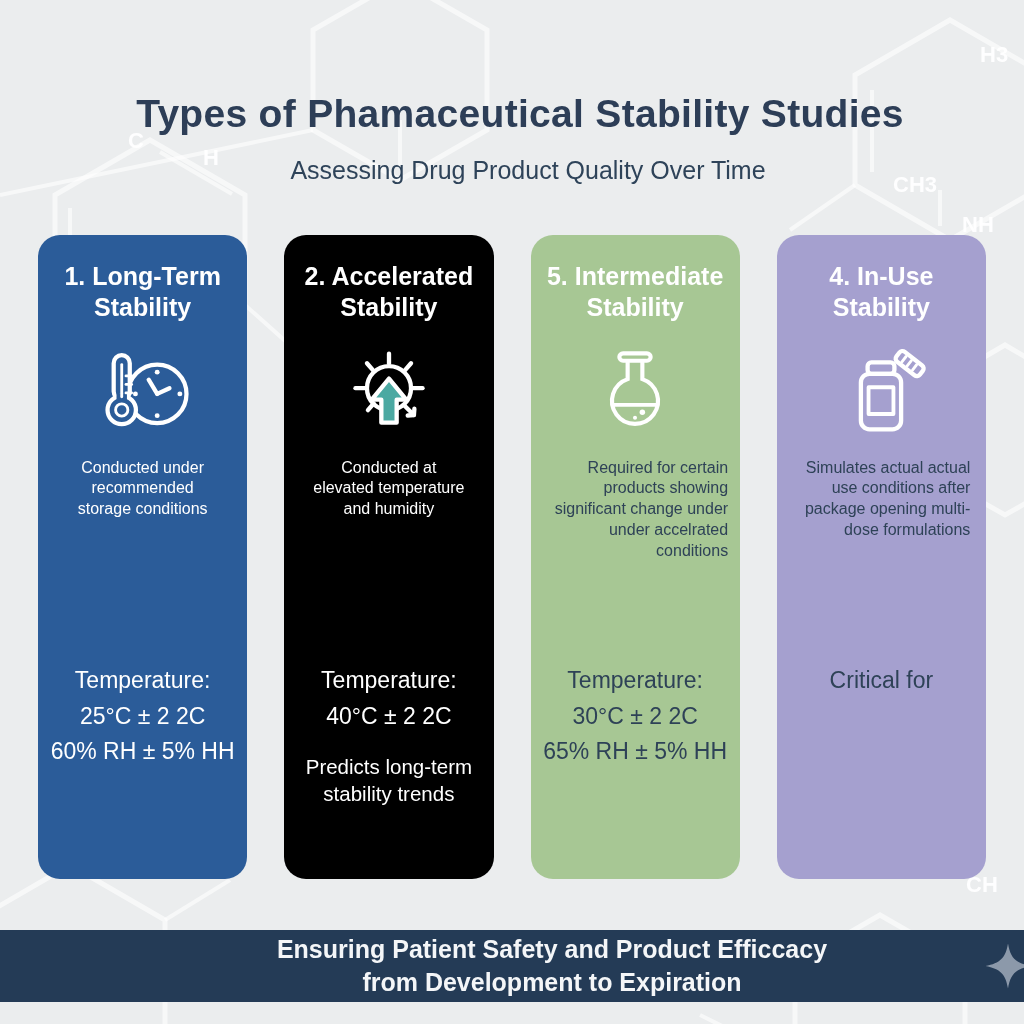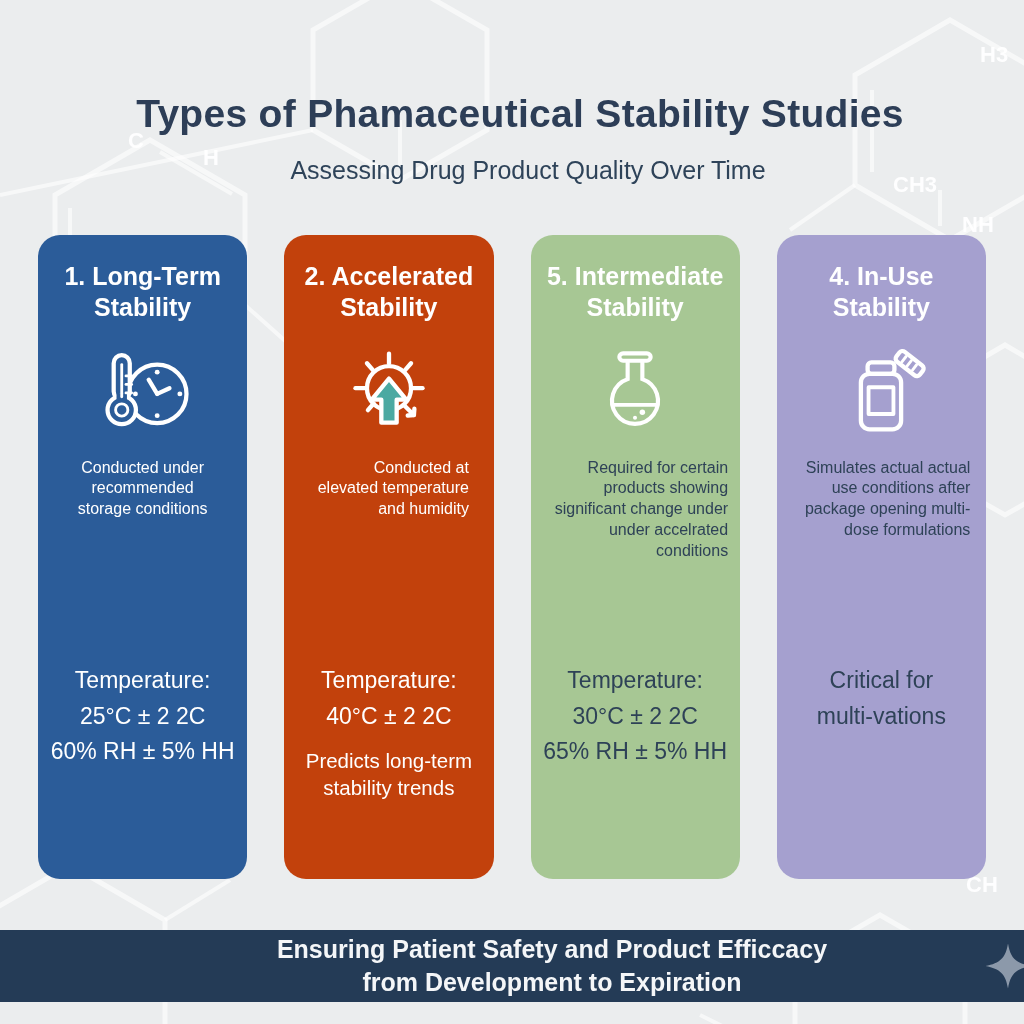--- a/index.html
+++ b/index.html
@@ -13,34 +13,34 @@
   
   .title{position:absolute;top:84px;left:0;width:100%;margin:8px;text-align:center;
          font-size:39px;font-weight:700;color:#2d3e57;letter-spacing:0.3px;}
   .subtitle{position:absolute;top:140px;left:0;width:100%;margin:16px;text-align:center;
          font-size:25px;font-weight:400;color:#2e4359;}
 
   
   .cards{position:absolute;top:235px;left:38px;width:948px;height:644px;display:flex;gap:37px;}
   .card{flex:1;border-radius:22px;position:relative;text-align:center;color:#ffffff;}
   .card-1{background:#2b5c99;}
-  .card-2{background:#c2410c;}
+  .card-2{background:#000000;}
   .card-3{background:#a7c794;}
   .card-4{background:#a5a0cf;}
   .card-title{margin:26px 8px 0;font-size:25px;line-height:1.25;font-weight:700;color:#ffffff;}
   .card-icon{margin-top:24px;height:88px;display:flex;align-items:center;justify-content:center;}
   .card-desc{margin:22px auto 0;font-size:16px;line-height:1.3;}
   .card-1 .card-desc{max-width:156px;}
-  .card-2 .card-desc{max-width:160px;text-align:right;}
+  .card-2 .card-desc{max-width:160px;}
   .card-3 .card-desc{max-width:186px;}
   .card-4 .card-desc{max-width:178px;}
   .card-3 .card-desc,.card-4 .card-desc{color:#2e4257;text-align:right;}
   .card-stats{position:absolute;top:428px;left:0;right:0;font-size:23px;line-height:1.55;}
   .card-3 .card-stats,.card-4 .card-stats{color:#2e4257;}
-  .card-note{margin:14px auto 0;font-size:20.5px;line-height:1.3;max-width:180px;}
+  .card-note{margin:20px auto 0;font-size:20.5px;line-height:1.3;max-width:180px;}
 
   
   .footer{position:absolute;top:930px;left:0;width:1024px;height:72px;background:#243b56;
           display:flex;align-items:center;justify-content:center;padding-left:40px;}
   .footer-text{text-align:center;color:#f4f6f8;font-size:25px;font-weight:700;line-height:1.32;}
   .sparkle{position:absolute;right:32px;top:50%;transform:translateY(-50%);width:48px;height:58px;}
 </style>
 </head>
 <body>
 
@@ -160,21 +160,20 @@
             <line x1="86" y1="14" x2="86" y2="21" stroke-width="3"></line>
           </g>
           <rect x="36" y="16" width="28" height="12" rx="4"></rect>
           <rect x="29" y="28" width="42" height="58" rx="9"></rect>
           <rect x="37" y="42" width="26" height="28" stroke-width="4"></rect>
         </svg>
       </div>
       <p class="card-desc">Simulates actual actual use conditions after package opening multi-dose formulations</p>
       <div class="card-stats">
         <div>Critical for</div>
-        <div>multi-vations</div>
       </div>
     </section>
 
   </div>
 
   <footer class="footer">
     <div class="footer-text">
       <div>Ensuring Patient Safety and Product Efficcacy</div>
       <div>from Development to Expiration</div>
     </div>

